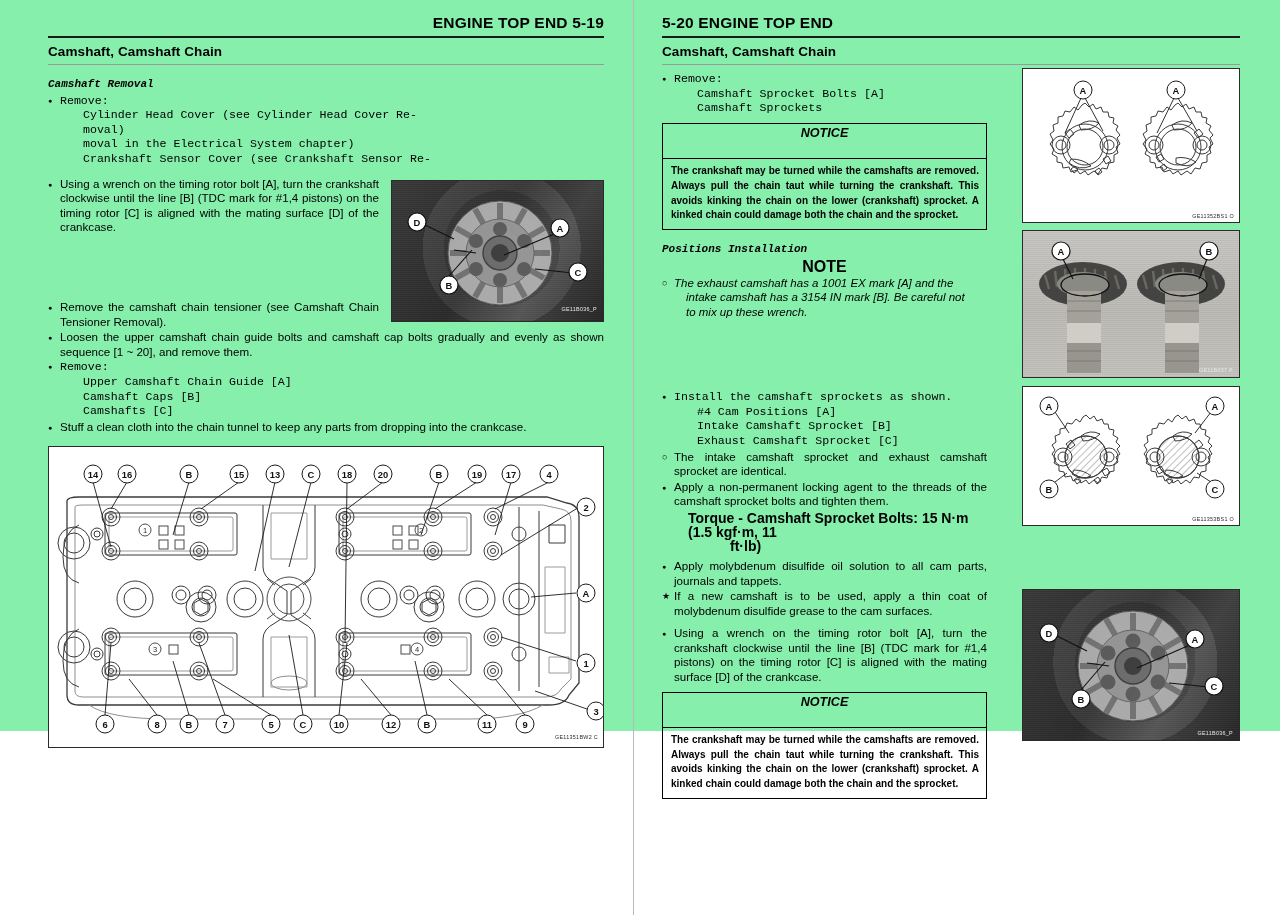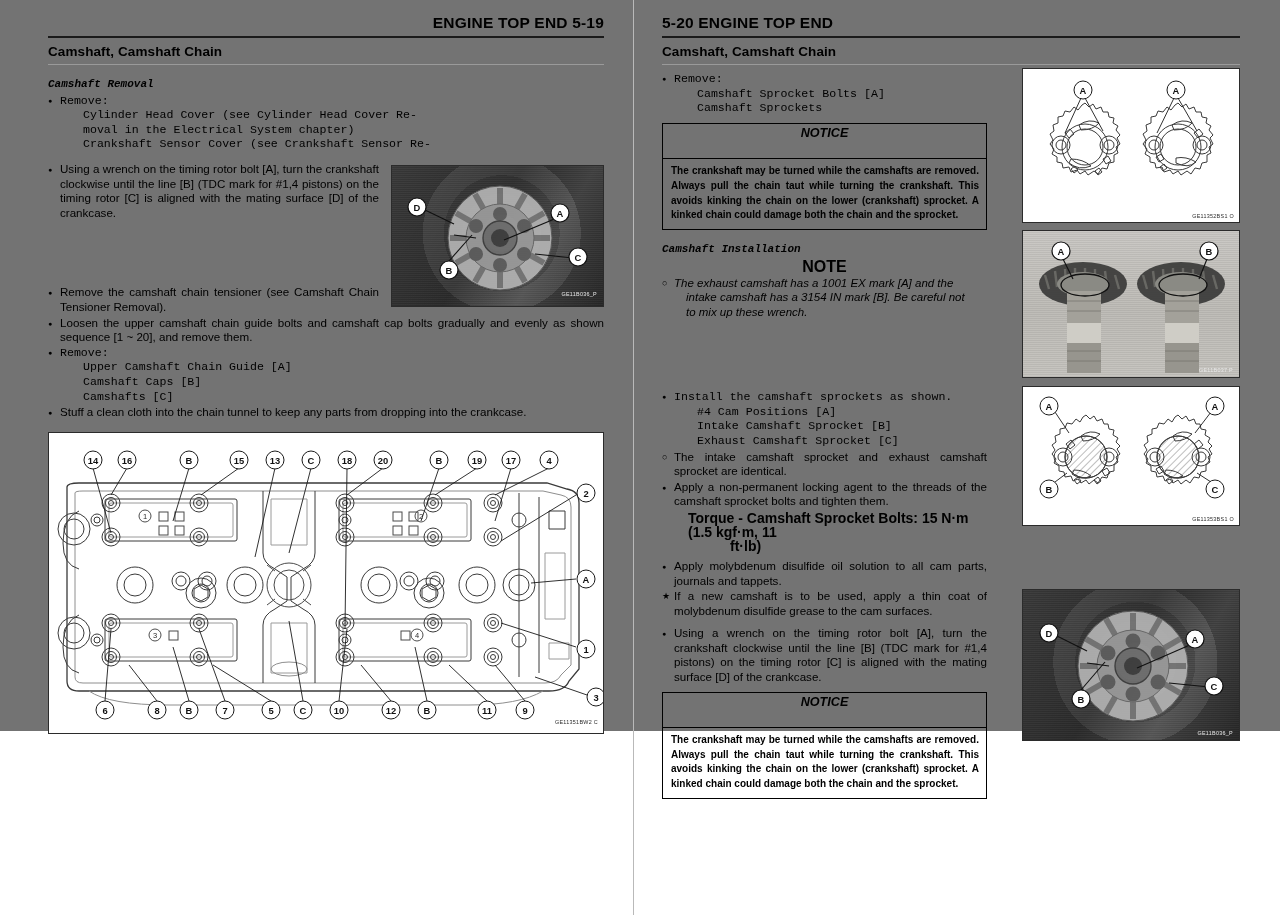--- a/index.html
+++ b/index.html
@@ -5,21 +5,21 @@
   * { box-sizing: border-box; }
   html, body {
     margin: 0; padding: 0;
     width: 1280px; height: 915px;
     background: #ffffff;
     font-family: "Liberation Sans", sans-serif;
     color: #000;
     overflow: hidden;
   }
   .spread { position: relative; width: 1280px; height: 915px; display: flex; }
-  .page { position: relative; height: 731px; background: #737373; }
+  .page { position: relative; height: 731px; background: #86efac; }
   .page-left  { width: 634px; padding: 14px 30px 0 48px; }
   .page-right { width: 646px; padding: 14px 40px 0 28px; }
   .gutter {
     position: absolute; left: 633px; top: 0; width: 1px; height: 915px;
     background: #b9b9b9;
   }
 
   
   .hdr { position: relative; }
   .hdr-title {
@@ -138,20 +138,21 @@
       <div class="hdr-rule thin"></div>
     </div>
 
     <div class="col">
 
       <div class="subhead">Camshaft Removal</div>
 
       <div class="bullet nojust">
         <span>Remove:</span>
         <div class="sub">Cylinder Head Cover (see Cylinder Head Cover Re-</div>
+        <div class="sub">moval)</div>
         <div class="sub">moval in the Electrical System chapter)</div>
         <div class="sub">Crankshaft Sensor Cover (see Crankshaft Sensor Re-</div>
       </div>
 
       <div class="gap"></div>
 
       <div class="fr fig" style="width:213px;height:142px;margin:4px 0 6px 12px;">
         <div class="photo"></div>
         <svg width="213" height="142" viewBox="0 0 213 142" style="position:absolute;inset:0;">
 
@@ -834,21 +835,21 @@
         <span>Remove:</span>
         <div class="sub">Camshaft Sprocket Bolts [A]</div>
         <div class="sub">Camshaft Sprockets</div>
       </div>
 
       <div class="notice">
         <div class="notice-head">NOTICE</div>
         <div class="notice-body">The crankshaft may be turned while the camshafts are removed. Always pull the chain taut while turning the crankshaft.  This avoids kinking the chain on the lower (crankshaft) sprocket. A kinked chain could damage both the chain and the sprocket.</div>
       </div>
 
-      <div class="subhead">Camshaft Installation</div>
+      <div class="subhead">Positions Installation</div>
 
       <div class="note-head">NOTE</div>
       <div class="note-body">
         <span class="ln">The exhaust camshaft has a 1001 EX mark [A] and the</span>
         <span class="ln">intake camshaft has a 3154 IN mark [B]. Be careful not</span>
         <span class="ln">to mix up these wrench.</span>
       </div>
 
       <div style="height:70px;"></div>
 

